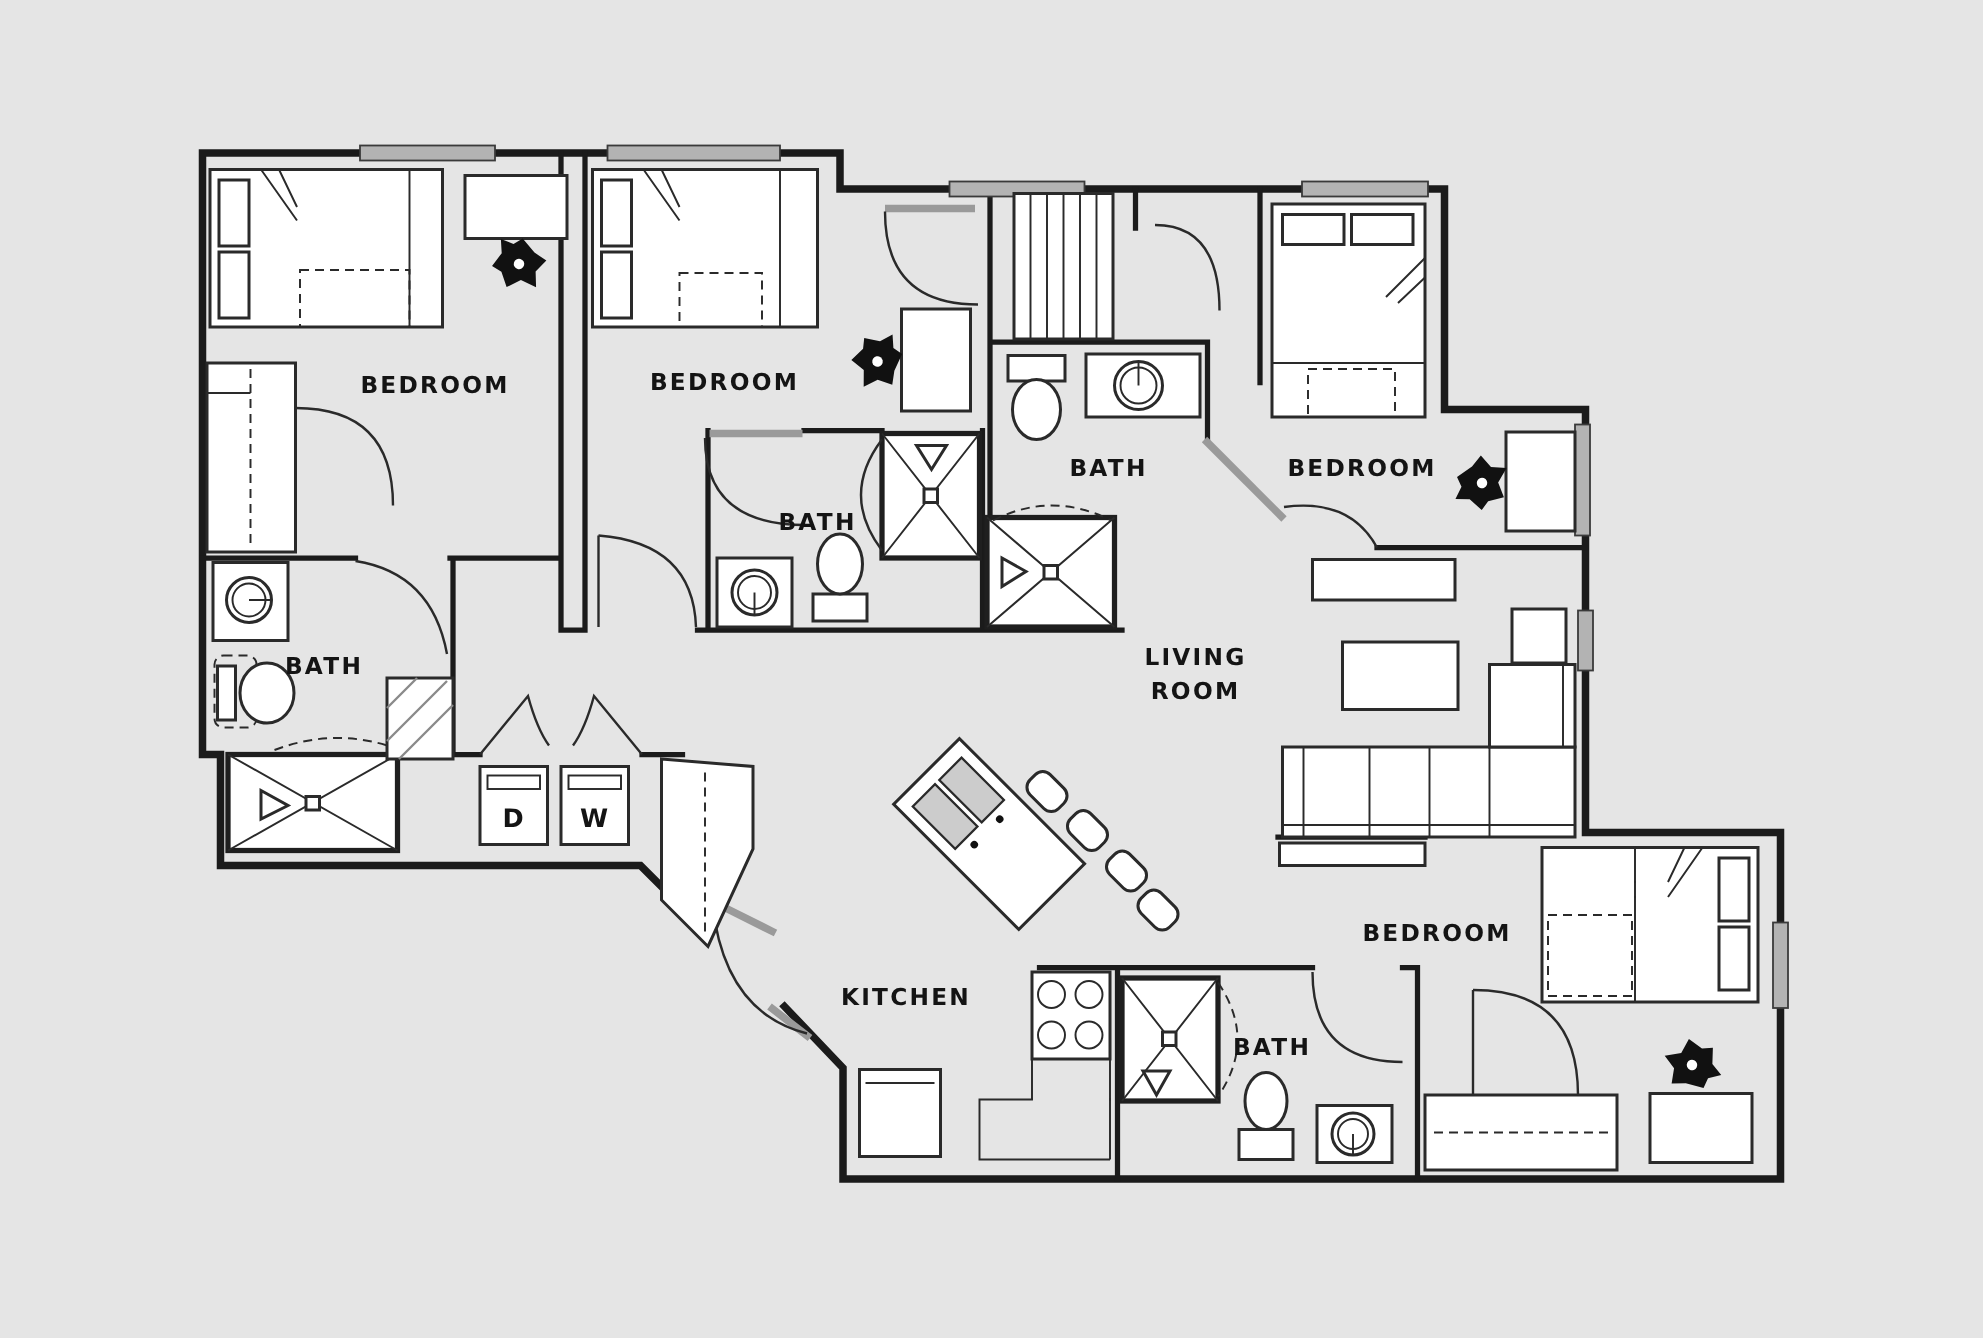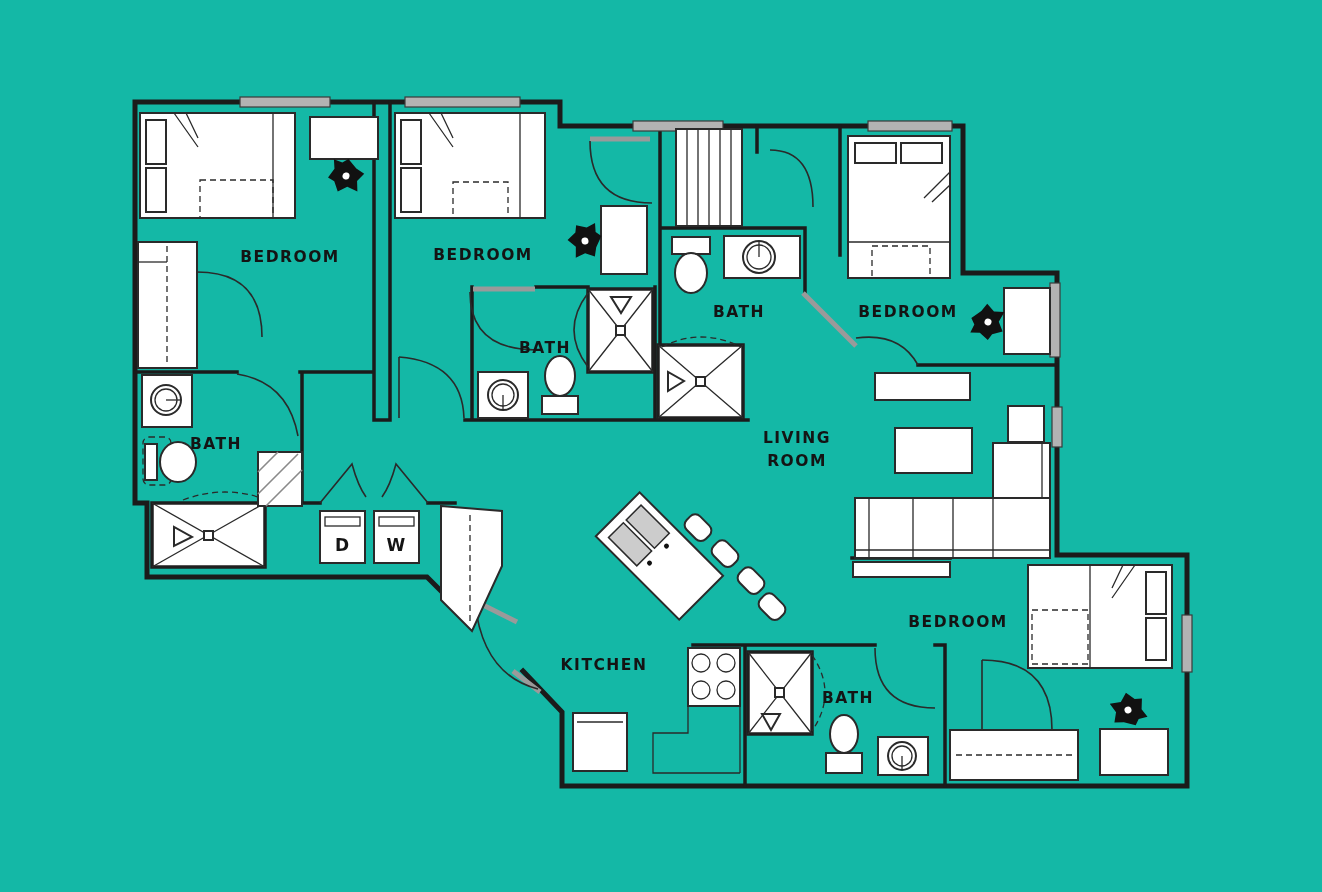--- a/index.html
+++ b/index.html
@@ -1,16 +1,16 @@
 <!DOCTYPE html>
 <html><head>
 <meta charset="utf-8">
 <style>
   html,body{margin:0;padding:0;background:#ffffff;}
-  .page{width:1322px;height:892px;background:#14b8a6;position:relative;overflow:hidden;
+  .page{width:1322px;height:892px;background:#e5e5e5;position:relative;overflow:hidden;
         font-family:"DejaVu Sans",sans-serif;}
   svg{display:block;}
   .room-label{font-family:"DejaVu Sans",sans-serif;font-weight:bold;font-size:15.5px;
               letter-spacing:1.5px;fill:#141414;text-anchor:middle;}
   .small-label{font-family:"DejaVu Sans",sans-serif;font-weight:bold;font-size:17px;
                letter-spacing:0;fill:#141414;text-anchor:middle;}
   .wall-ext{stroke:#1b1b1b;stroke-width:5;fill:none;stroke-linecap:square;stroke-linejoin:miter;}
   .wall-int{stroke:#1b1b1b;stroke-width:3.5;fill:none;stroke-linecap:square;}
   .furn{stroke:#2a2a2a;stroke-width:2;fill:#ffffff;}
   .furn-thin{stroke:#2a2a2a;stroke-width:1.3;fill:none;}

